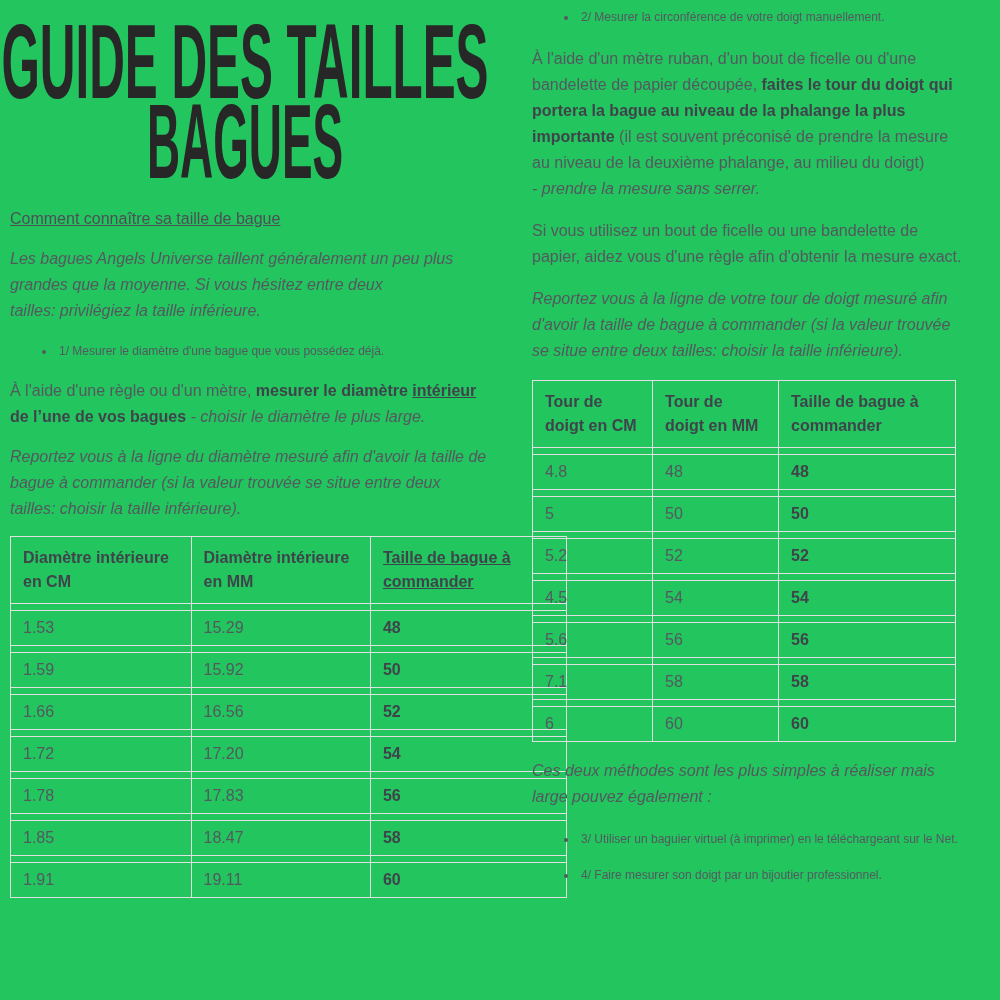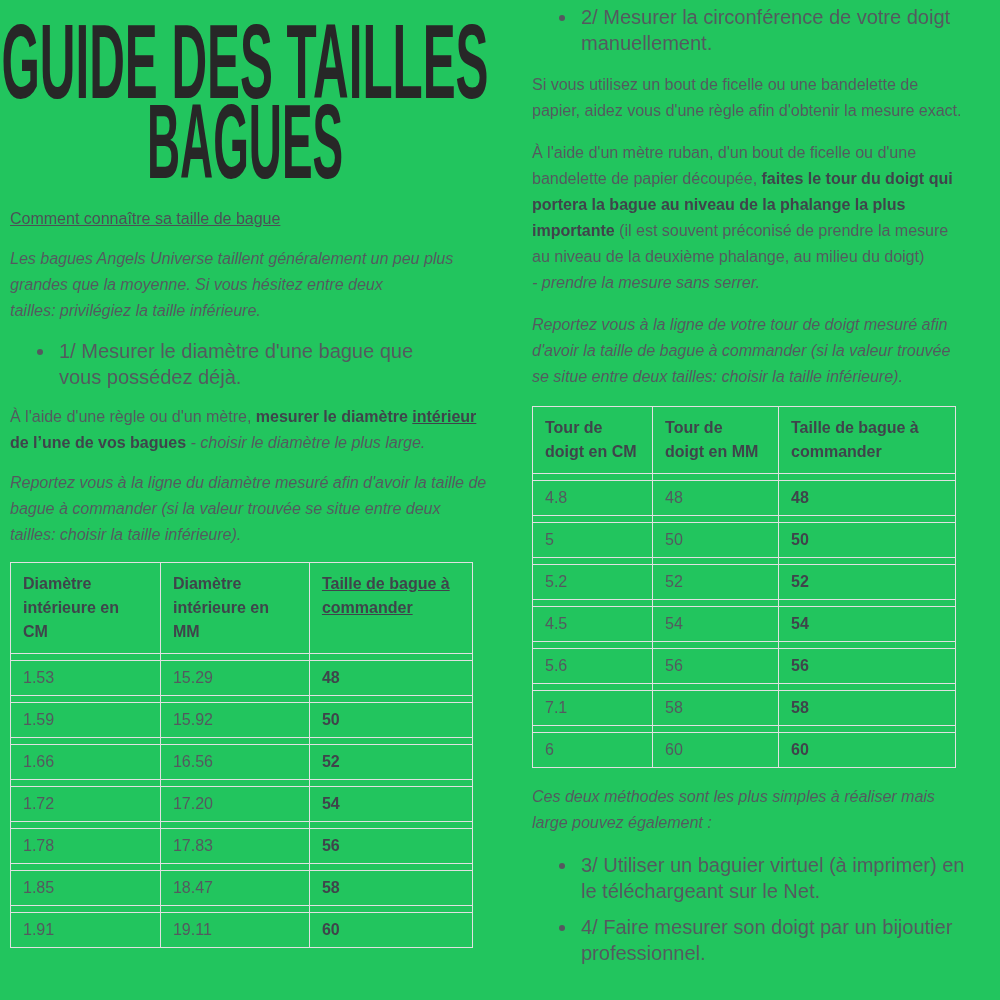--- a/index.html
+++ b/index.html
@@ -21,27 +21,27 @@
   p { font-size:16px; line-height:26px; margin:0 0 16px 0; }
   .col-left p { margin-bottom:14px; }
   .subhead { margin-bottom:20px; color:#4c5056; font-size:16px; }
   .u { text-decoration:underline; }
   .it { font-style:italic; }
   strong { font-weight:bold; color:#3f444b; }
   em { font-style:italic; }
 
   ul.blist { margin:0 0 14px 0; padding-left:46px; }
   .col-right ul.blist { margin-bottom:16px; }
-  ul.blist li { font-size:20px; line-height:26px; padding-left:3px; margin:0 0 10px 0; }
+  ul.blist li { font-size:12px; line-height:26px; padding-left:3px; margin:0 0 10px 0; }
   ul.blist li::marker { color:#54595f; }
   .col-left ul.blist li { padding-right:58px; }
 
   
   table.sizes { border-collapse:collapse; margin:12px 0 16px 0; }
-  table.t-diam { width:463px; }
+  table.t-diam { width:557px; }
   table.t-tour { width:424px; }
   .sizes th, .sizes td { border:1px solid #e1e1e1; text-align:left; vertical-align:top; }
   .sizes th {
     font-size:16px; font-weight:bold; color:#3f444b;
     padding:9px 12px; line-height:24px;
   }
   .sizes td { font-size:16px; color:#54595f; padding:7px 12px; line-height:20px; }
   .sizes tr.sep td { padding:0; height:7px; }
   .sizes td.sz { font-weight:bold; color:#3f444b; }
   .t-diam col.c1 { width:151px; } .t-diam col.c2 { width:150px; } .t-diam col.c3 { width:164px; }
@@ -158,23 +158,23 @@
       </tbody>
     </table>
   </div>
 
   <div class="col col-right">
 
     <ul class="blist">
       <li>2/ Mesurer la circonférence de votre doigt manuellement.</li>
     </ul>
 
+    <p><span>À l'aide d'un mètre ruban, d'un bout de ficelle ou d'une bandelette de papier découpée, </span><strong>faites le tour du doigt qui portera la bague au niveau de la phalange la plus importante</strong><span> (il est souvent préconisé de prendre la mesure au niveau de la deuxième phalange, au milieu du doigt)</span><br><em>- prendre la mesure sans serrer.</em></p>
+
     <p>Si vous utilisez un bout de ficelle ou une bandelette de papier, aidez vous d'une règle afin d'obtenir la mesure exact.</p>
-
-    <p><span>À l'aide d'un mètre ruban, d'un bout de ficelle ou d'une bandelette de papier découpée, </span><strong>faites le tour du doigt qui portera la bague au niveau de la phalange la plus importante</strong><span> (il est souvent préconisé de prendre la mesure au niveau de la deuxième phalange, au milieu du doigt)</span><br><em>- prendre la mesure sans serrer.</em></p>
 
     <p class="it">Reportez vous à la ligne de votre tour de doigt mesuré afin d'avoir la taille de bague à commander  (si la valeur trouvée se situe entre deux tailles: choisir la taille inférieure).</p>
 
     <table class="sizes t-tour">
       <colgroup>
           <col class="c1">
           <col class="c2">
           <col class="c3">
         </colgroup>
       <thead>

